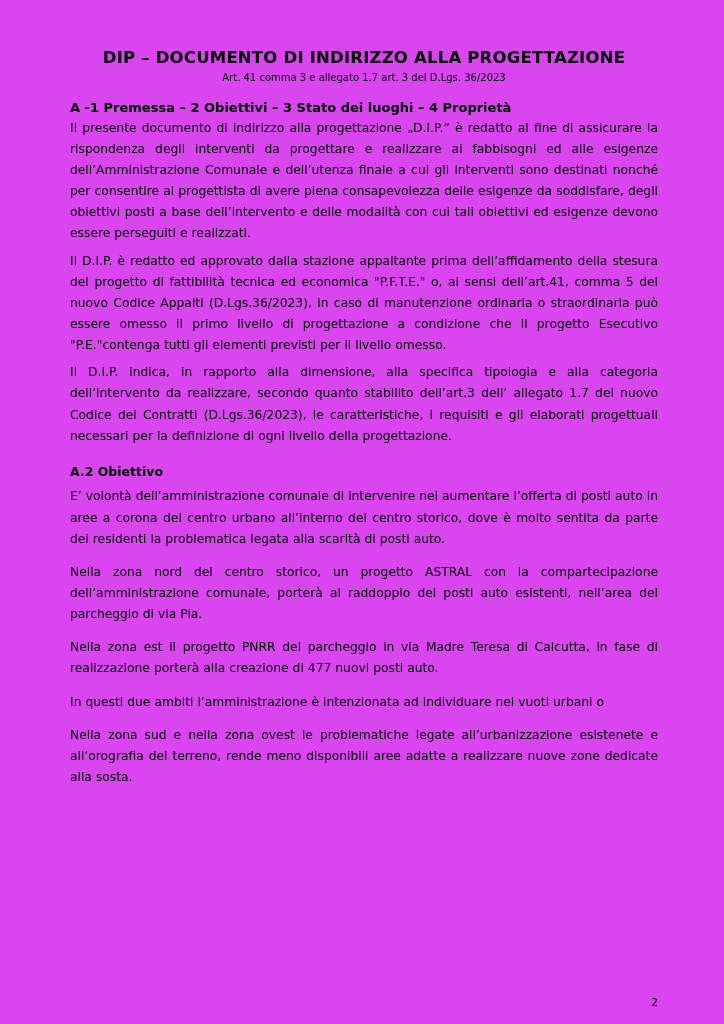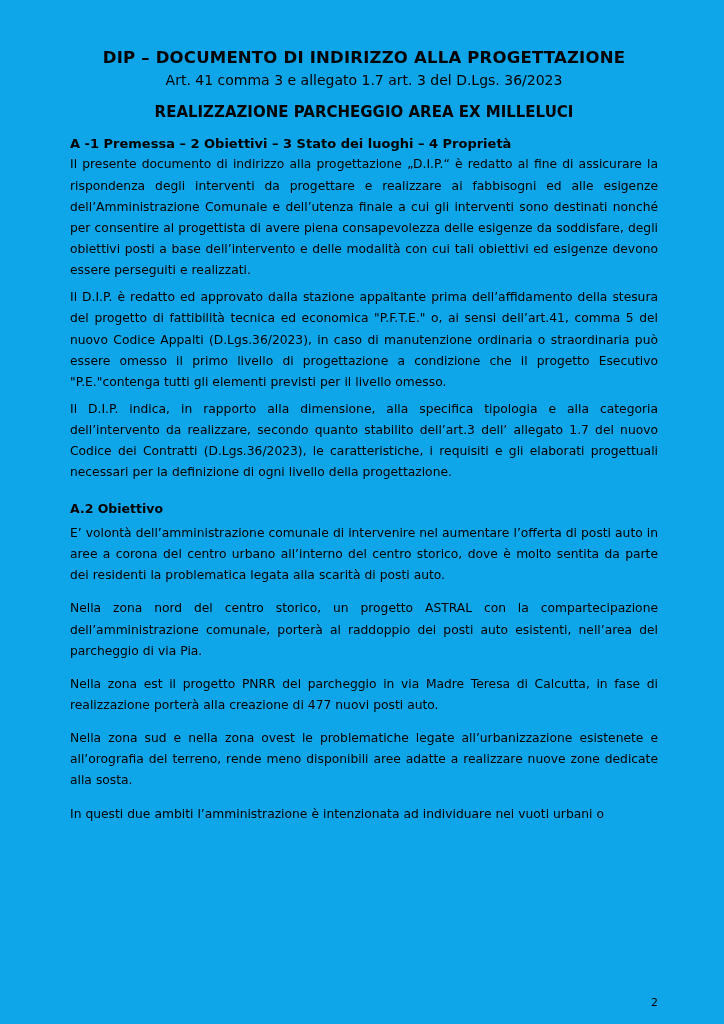--- a/index.html
+++ b/index.html
@@ -14,33 +14,33 @@
     color: #000000;
     position: relative;
     overflow: hidden;
   }
   .page {
     width: 724px;
     height: 1024px;
     box-sizing: border-box;
     padding: 44px 66px 18px 70px;
     position: relative;
-    background: #0ea5e9;
+    background: #d946ef;
   }
   .doc-title {
     text-align: center;
     font-weight: bold;
     font-size: 16.5px;
     letter-spacing: 0.2px;
     line-height: 1.25;
     margin: 4px 0 2px 0;
   }
   .doc-subtitle {
     text-align: center;
-    font-size: 14px;
+    font-size: 10px;
     font-weight: normal;
     margin: 0 0 14px 0;
     line-height: 1.3;
   }
   .doc-title2 {
     text-align: center;
     font-weight: bold;
     font-size: 15px;
     margin: 0 0 12px 0;
     line-height: 1.3;
@@ -75,29 +75,28 @@
     line-height: 1;
   }
 </style>
 </head>
 <body>
 
 <div class="page">
 
   <div class="doc-title">DIP – DOCUMENTO DI INDIRIZZO ALLA PROGETTAZIONE</div>
   <div class="doc-subtitle">Art. 41 comma 3 e allegato 1.7 art. 3 del D.Lgs. 36/2023</div>
-  <div class="doc-title2">REALIZZAZIONE PARCHEGGIO AREA EX MILLELUCI</div>
 
   <div class="section-line">A -1 Premessa – 2 Obiettivi – 3 Stato dei luoghi – 4 Proprietà</div>
 
   <p class="body">Il presente documento di indirizzo alla progettazione „D.I.P.“ è redatto al fine di assicurare la rispondenza degli interventi da progettare e realizzare ai fabbisogni ed alle esigenze dell’Amministrazione Comunale e dell’utenza finale a cui gli interventi sono destinati nonché per consentire al progettista di avere piena consapevolezza delle esigenze da soddisfare, degli obiettivi posti a base dell’intervento e delle modalità con cui tali obiettivi ed esigenze devono essere perseguiti e realizzati.</p>
   <p class="body">Il D.I.P. è redatto ed approvato dalla stazione appaltante prima dell’affidamento della stesura del progetto di fattibilità tecnica ed economica "P.F.T.E." o, ai sensi dell’art.41, comma 5 del nuovo Codice Appalti (D.Lgs.36/2023), in caso di manutenzione ordinaria o straordinaria può essere omesso il primo livello di progettazione a condizione che il  progetto Esecutivo "P.E."contenga tutti gli elementi previsti per il livello omesso.</p>
   <p class="body">Il D.I.P. indica, in rapporto alla dimensione, alla specifica tipologia e alla categoria dell’intervento da realizzare, secondo quanto stabilito dell’art.3 dell’ allegato 1.7 del nuovo Codice dei Contratti (D.Lgs.36/2023), le caratteristiche, i requisiti e gli elaborati progettuali necessari per la definizione di ogni livello della progettazione.</p>
 
   <div class="heading">A.2 Obiettivo</div>
   <p class="body">E’ volontà dell’amministrazione comunale di intervenire nel aumentare l’offerta di posti auto in aree a corona del centro urbano all’interno del centro storico, dove è molto sentita da parte dei residenti la problematica legata alla scarità di posti auto.</p>
   <p class="body gap">Nella zona nord del centro storico, un progetto ASTRAL con la compartecipazione dell’amministrazione comunale, porterà al raddoppio dei posti auto esistenti, nell’area del parcheggio di via Pia.</p>
   <p class="body gap">Nella zona est il progetto PNRR del parcheggio in via Madre Teresa di Calcutta, in fase di realizzazione porterà alla creazione di 477 nuovi posti auto.</p>
+  <p class="body gap">In questi due ambiti l’amministrazione è intenzionata ad individuare nei vuoti urbani o</p>
   <p class="body gap">Nella zona sud e nella zona ovest le problematiche legate all’urbanizzazione esistenete e all’orografia del terreno, rende meno disponibili aree adatte a realizzare nuove zone dedicate alla sosta.</p>
-  <p class="body gap">In questi due ambiti l’amministrazione è intenzionata ad individuare nei vuoti urbani o</p>
 
   <div class="page-number">2</div>
 </div>
 
 </body></html>

